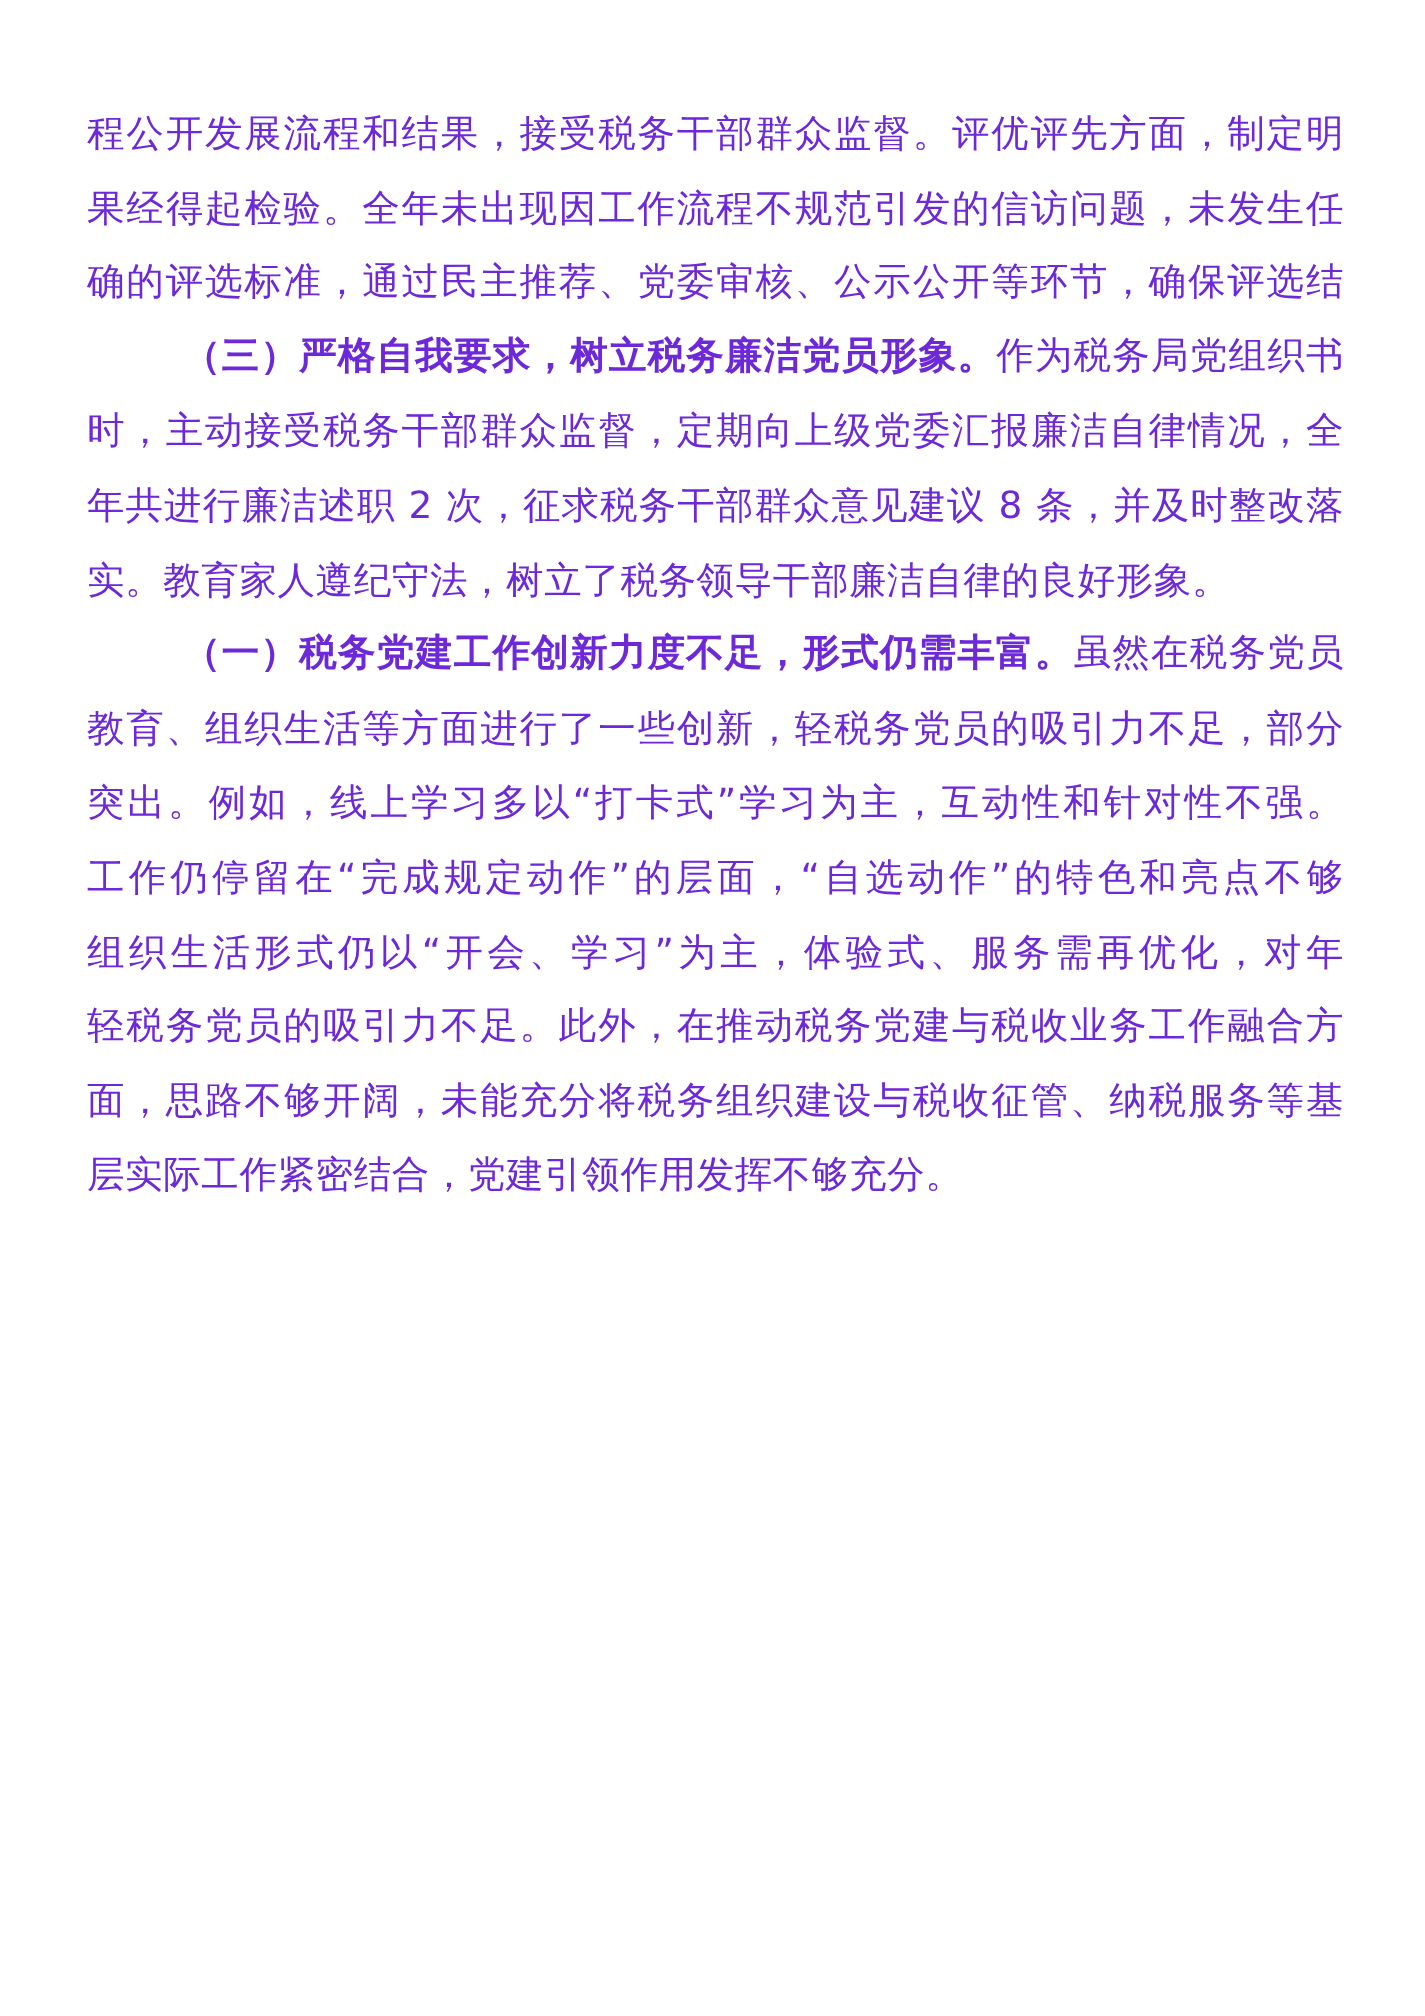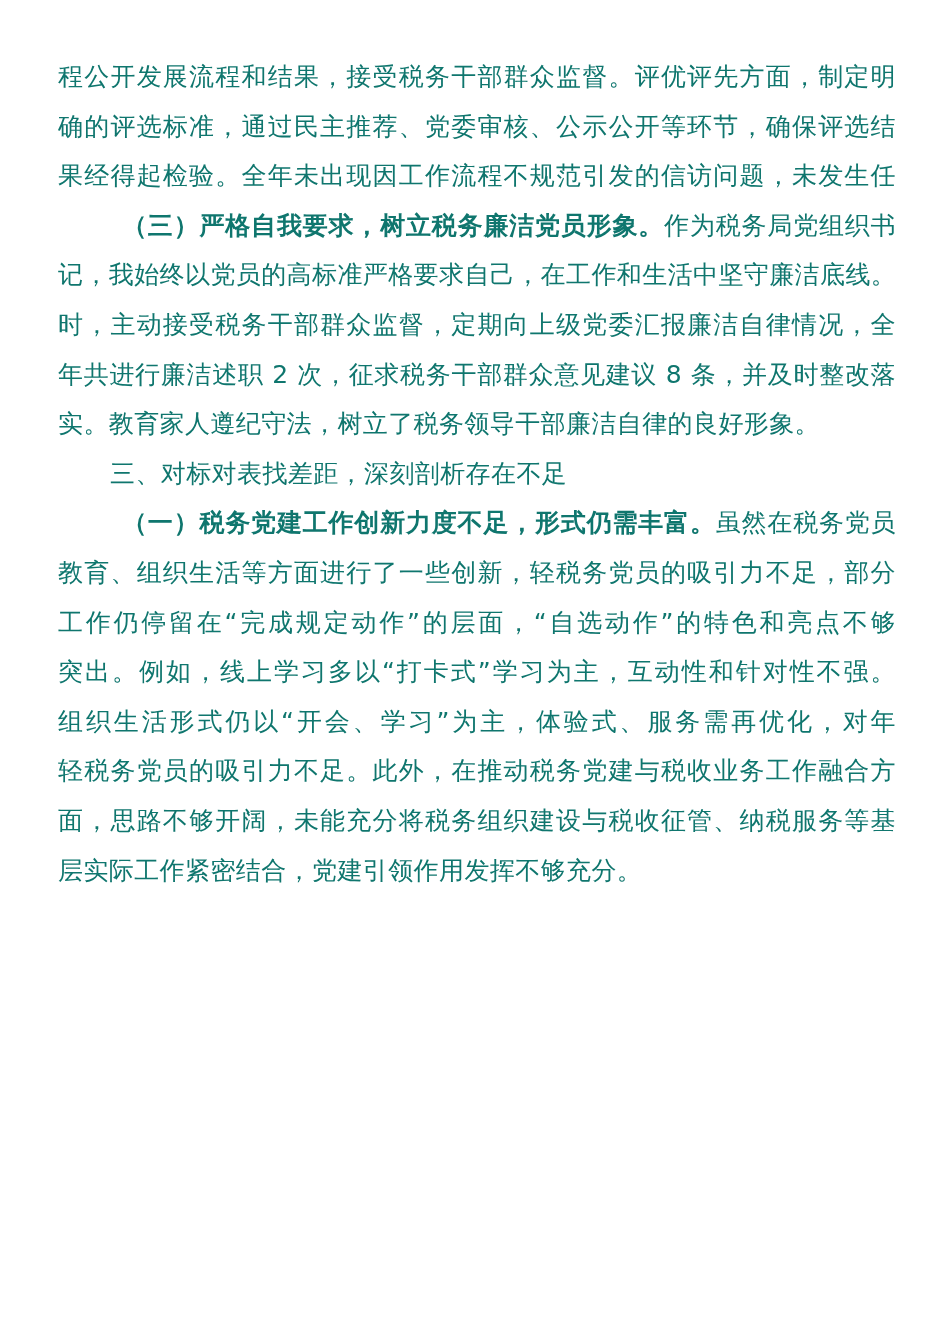--- a/index.html
+++ b/index.html
@@ -1,61 +1,59 @@
 <!DOCTYPE html>
 <html><head>
 <meta charset="utf-8">
 <style>
   html, body { margin: 0; padding: 0; background: #ffffff; }
   body { width: 950px; height: 1344px; overflow: hidden; position: relative; }
   .page {
-    position: absolute; left: 58px; top: 52px; width: 838px;
+    position: absolute; left: 58px; top: 64px; width: 838px;
     font-family: "DejaVu Sans", "Liberation Sans", sans-serif;
-    font-size: 25px; color: #0f766e;
+    font-size: 25px; color: #6d28d9;
   }
   .line {
     height: 49.6px; line-height: 49.6px; white-space: nowrap;
     text-align: justify; text-align-last: justify;
     letter-spacing: 0.4px;
   }
   .line.last { text-align-last: left; }
   .indent { padding-left: 52px; }
   .indent-b { padding-left: 64px; font-family: Liberation Serif, serif; }
   .bold { font-weight: bold; }
 </style>
 </head>
 <body>
 
 <div class="page">
 
   <div>
     <div class="line">程公开发展流程和结果，接受税务干部群众监督。评优评先方面，制定明</div>
+    <div class="line">果经得起检验。全年未出现因工作流程不规范引发的信访问题，未发生任</div>
     <div class="line">确的评选标准，通过民主推荐、党委审核、公示公开等环节，确保评选结</div>
-    <div class="line">果经得起检验。全年未出现因工作流程不规范引发的信访问题，未发生任</div>
   </div>
 
   <div>
     <div class="line indent-b">
       <span class="bold">（三）严格自我要求，树立税务廉洁党员形象。</span><span>作为税务局党组织书</span>
     </div>
-    <div class="line">记，我始终以党员的高标准严格要求自己，在工作和生活中坚守廉洁底线。</div>
     <div class="line">时，主动接受税务干部群众监督，定期向上级党委汇报廉洁自律情况，全</div>
     <div class="line">年共进行廉洁述职 2 次，征求税务干部群众意见建议 8 条，并及时整改落</div>
     <div class="line last">实。教育家人遵纪守法，树立了税务领导干部廉洁自律的良好形象。</div>
   </div>
 
-  <div class="line last indent">三、对标对表找差距，深刻剖析存在不足</div>
 
   <div>
     <div class="line indent-b">
       <span class="bold">（一）税务党建工作创新力度不足，形式仍需丰富。</span><span>虽然在税务党员</span>
     </div>
     <div class="line">教育、组织生活等方面进行了一些创新，轻税务党员的吸引力不足，部分</div>
+    <div class="line">突出。例如，线上学习多以“打卡式”学习为主，互动性和针对性不强。</div>
     <div class="line">工作仍停留在“完成规定动作”的层面，“自选动作”的特色和亮点不够</div>
-    <div class="line">突出。例如，线上学习多以“打卡式”学习为主，互动性和针对性不强。</div>
     <div class="line">组织生活形式仍以“开会、学习”为主，体验式、服务需再优化，对年</div>
     <div class="line">轻税务党员的吸引力不足。此外，在推动税务党建与税收业务工作融合方</div>
     <div class="line">面，思路不够开阔，未能充分将税务组织建设与税收征管、纳税服务等基</div>
     <div class="line last">层实际工作紧密结合，党建引领作用发挥不够充分。</div>
   </div>
 
 
 </div>
 
 </body></html>

